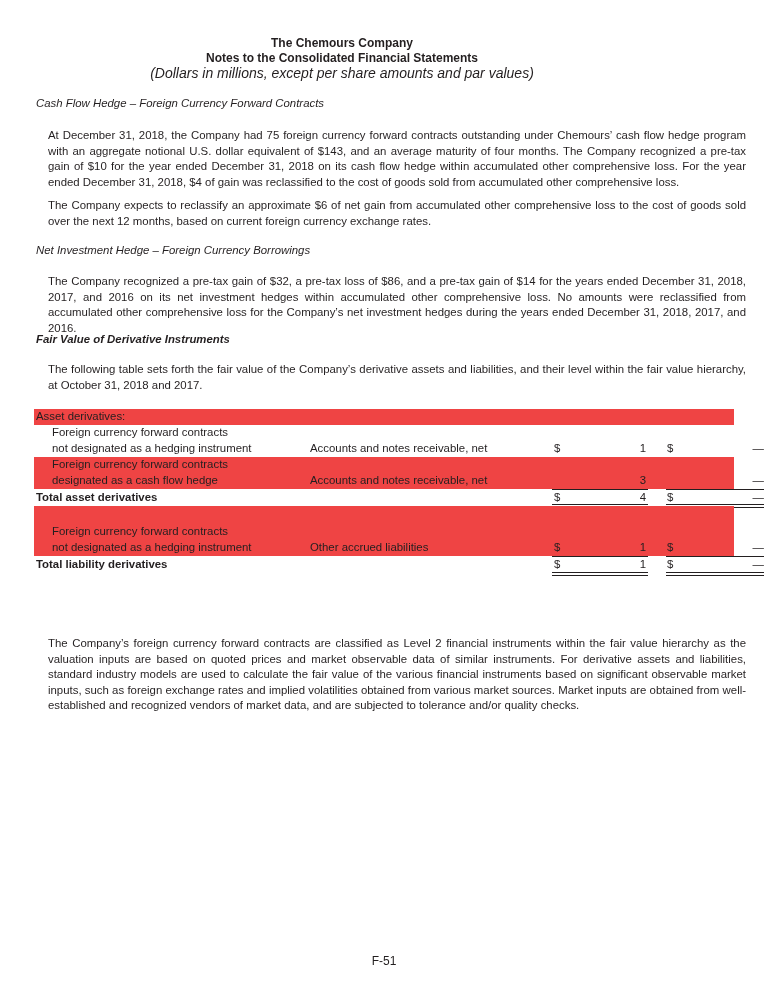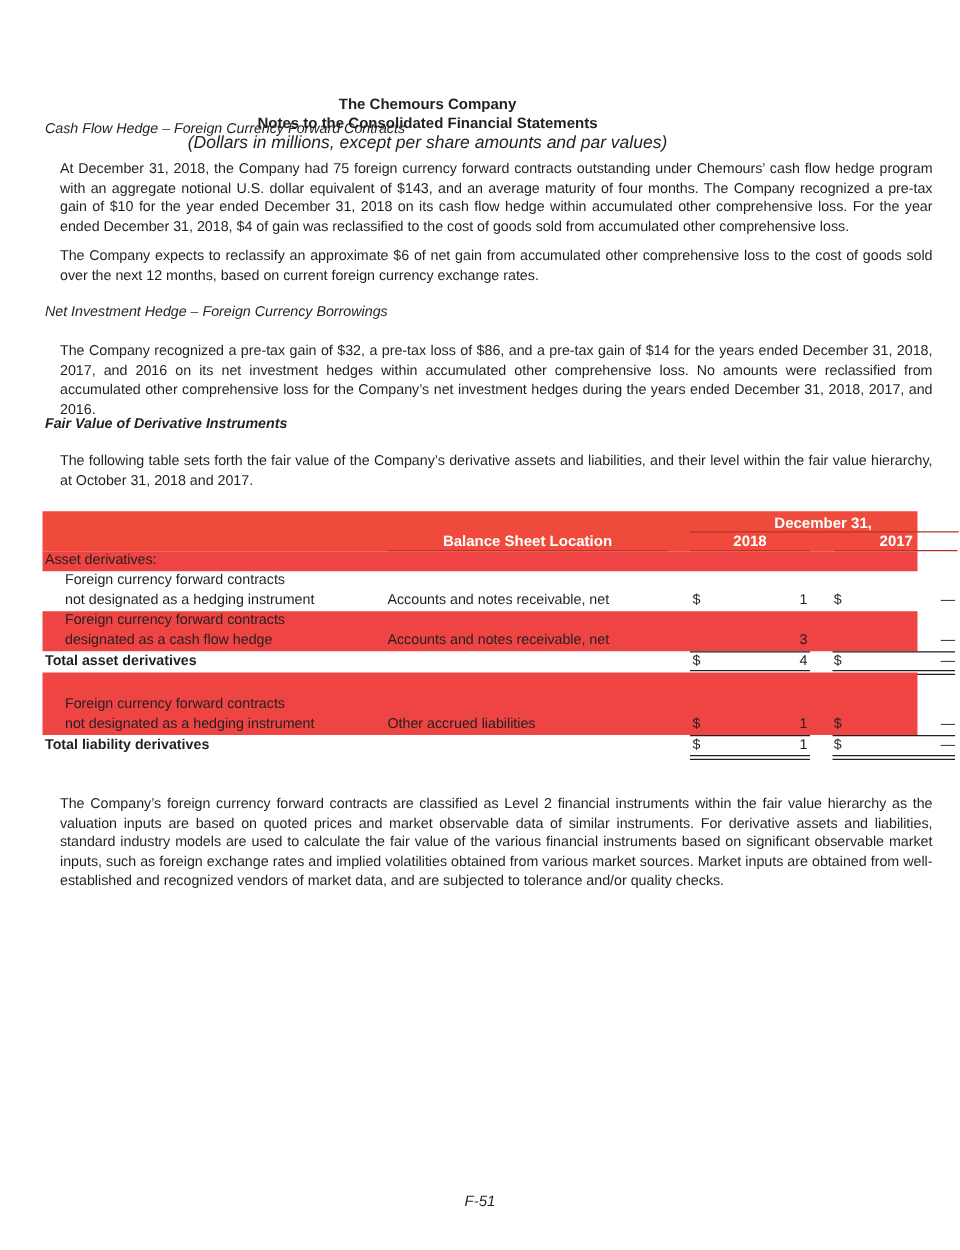--- a/index.html
+++ b/index.html
@@ -1,21 +1,21 @@
 <!DOCTYPE html>
 <html><head>
 <meta charset="utf-8">
 <style>
   html, body { margin: 0; padding: 0; background: #ffffff; }
   body {
     width: 768px; height: 1000px; position: relative; overflow: hidden;
     font-family: "Liberation Sans", sans-serif; color: #231f20;
     font-size: 11.4px; line-height: 15.6px;
   }
-  .hdr { position: absolute; left: 0; width: 684px; text-align: center; margin-top: 40px; }
+  .hdr { position: absolute; left: 0; width: 684px; text-align: center; }
   .hdr-1 { top: 36px; font-weight: bold; font-size: 12px; }
   .hdr-2 { top: 51px; font-weight: bold; font-size: 12px; }
   .hdr-3 { top: 66px; font-style: italic; font-size: 14px; }
   .sub { position: absolute; left: 36px; font-style: italic; }
   .sub.bold { font-weight: bold; }
   .para { position: absolute; left: 36px; width: 698px; text-align: justify; margin-left: 12px; }
 
   
   .tbl { position: absolute; left: 34px; top: 409px; width: 700px; }
   .thead { position: relative; height: 32px; background: #ef4a3b; color: #ffffff; font-weight: bold; }
@@ -33,50 +33,40 @@
   .row .label.bold { font-weight: bold; }
   .row .loc { position: absolute; left: 276px; width: 224px; text-align: left; }
   .cur18 { position: absolute; left: 520px; }
   .val18 { position: absolute; left: 560px; width: 52px; text-align: right; }
   .cur17 { position: absolute; left: 633px; }
   .val17 { position: absolute; left: 680px; width: 50px; text-align: right; }
   .ul18 { position: absolute; left: 518px; width: 96px; }
   .ul17 { position: absolute; left: 632px; width: 98px; }
   .single { border-top: 1px solid #231f20; }
   .double { border-top: 1px solid #231f20; height: 2px; border-bottom: 1px solid #231f20; }
-  .footer { position: absolute; top: 954px; left: 0; width: 768px; text-align: center; font-size: 12px; font-style: italic; }
+  .footer { position: absolute; top: 954px; left: 0; width: 768px; text-align: center; font-size: 12px; }
 </style>
 </head>
 <body>
 
 <div class="hdr hdr-1">The Chemours Company</div>
 <div class="hdr hdr-2">Notes to the Consolidated Financial Statements</div>
 <div class="hdr hdr-3">(Dollars in millions, except per share amounts and par values)</div>
 
 <div class="sub" style="top:96px">Cash Flow Hedge – Foreign Currency Forward Contracts</div>
 <div class="para" style="top:128px">At December 31, 2018, the Company had 75 foreign currency forward contracts outstanding under Chemours’ cash flow hedge program with an aggregate notional U.S. dollar equivalent of $143, and an average maturity of four months. The Company recognized a pre-tax gain of $10 for the year ended December 31, 2018 on its cash flow hedge within accumulated other comprehensive loss. For the year ended December 31, 2018, $4 of gain was reclassified to the cost of goods sold from accumulated other comprehensive loss.</div>
 <div class="para" style="top:198px">The Company expects to reclassify an approximate $6 of net gain from accumulated other comprehensive loss to the cost of goods sold over the next 12 months, based on current foreign currency exchange rates.</div>
 
 <div class="sub" style="top:243px">Net Investment Hedge – Foreign Currency Borrowings</div>
 <div class="para" style="top:274px">The Company recognized a pre-tax gain of $32, a pre-tax loss of $86, and a pre-tax gain of $14 for the years ended December 31, 2018, 2017, and 2016 on its net investment hedges within accumulated other comprehensive loss. No amounts were reclassified from accumulated other comprehensive loss for the Company’s net investment hedges during the years ended December 31, 2018, 2017, and 2016.</div>
 
 <div class="sub bold" style="top:332px">Fair Value of Derivative Instruments</div>
 <div class="para" style="top:362px">The following table sets forth the fair value of the Company’s derivative assets and liabilities, and their level within the fair value hierarchy, at October 31, 2018 and 2017.</div>
 
 <div class="tbl">
-  <div class="thead">
-    <div class="th-dec">December 31,</div>
-    <div class="th-dec-line"></div>
-    <div class="th-loc">Balance Sheet Location</div>
-    <div class="th-2018">2018</div>
-    <div class="th-2017">2017</div>
-    <div class="th-ul" style="left:276px;width:224px"></div>
-    <div class="th-ul" style="left:518px;width:96px"></div>
-    <div class="th-ul" style="left:634px;width:98px"></div>
-  </div>
 
   <div class="row gray" style="height:16px">
     <span class="label">Asset derivatives:</span>
   </div>
 
   <div class="row" style="height:32px">
     <span class="label indent" style="top:0">Foreign currency forward contracts</span>
     <span class="label indent" style="top:16px">not designated as a hedging instrument</span>
     <span class="loc" style="top:16px">Accounts and notes receivable, net</span>
     <span class="cur18" style="top:16px">$</span>

